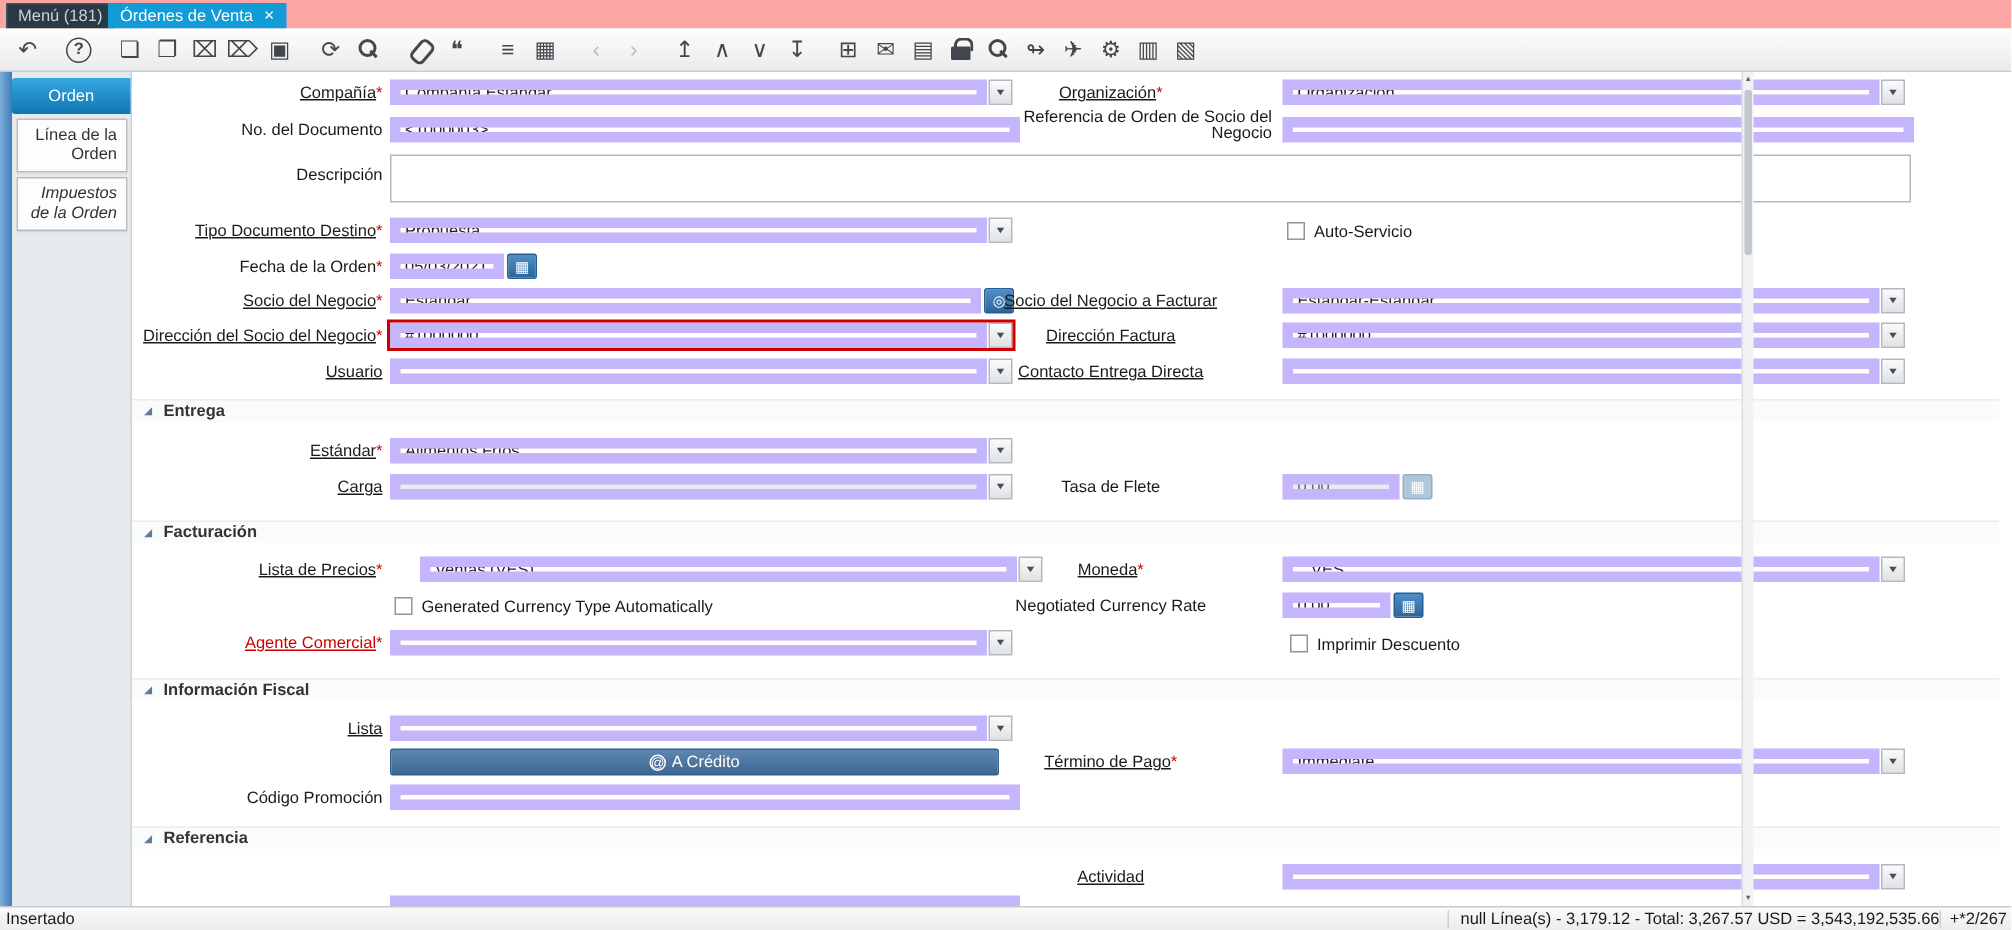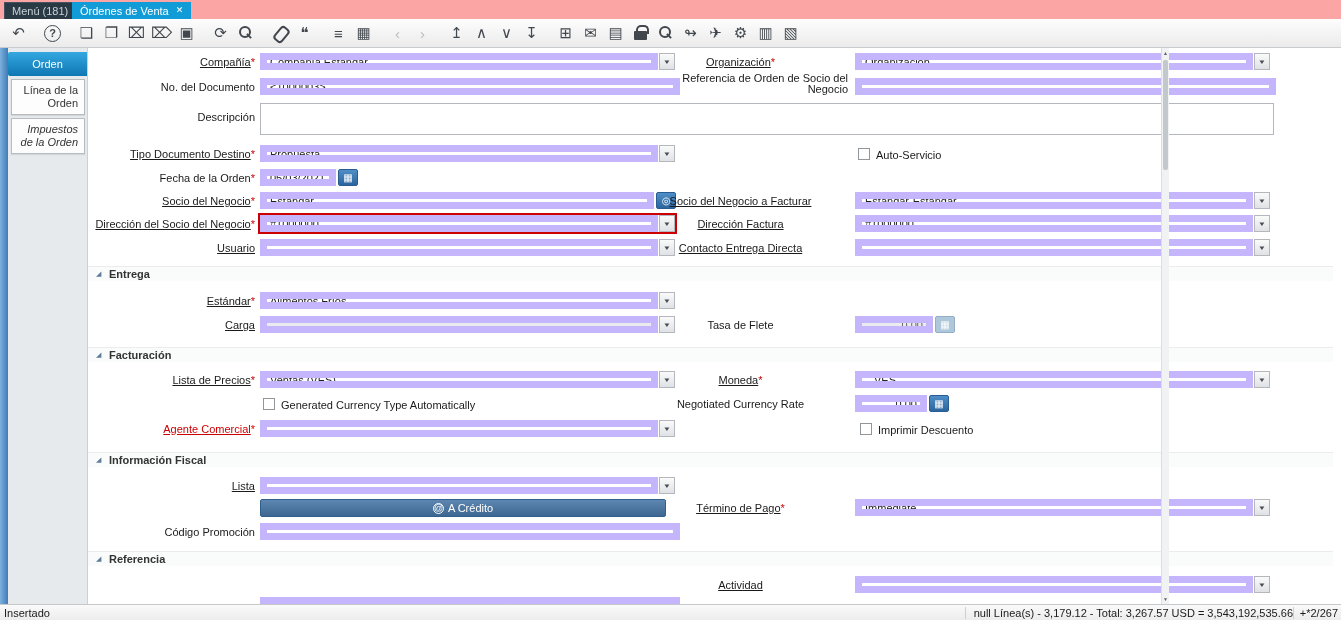--- a/index.html
+++ b/index.html
@@ -37,21 +37,21 @@
 .lbl-r{left:545px;width:215px;text-align:center}
 .lbl-r2{left:560px;width:200px;text-align:right;white-space:normal;line-height:11px;top:-5px}
 .link{text-decoration:underline}
 .req{color:#cc0000}
 .red-lbl{color:#cc0000}
 .fld{position:absolute;top:0}
 .f-l{left:172px}
 .f-r{left:767px}
 .txt{height:17px;border:7px solid #c4b5fd;padding:0 3px;font:11px "Liberation Sans",sans-serif;color:#222;background:#fff}
 .txt.dis,.txt:disabled{background:#e9ebed;color:#666}
-.num{text-align:right}
+.num{text-align:left}
 .combo{display:flex}
 .cbtn{width:16px;height:17px;margin-left:1px;border:1px solid #b4b8be;background:linear-gradient(#fafafa,#dfe2e5);display:flex;align-items:center;justify-content:center;cursor:pointer}
 .cbtn span{font-size:6px;color:#4a4f55;transform:scaleX(1.4)}
 .red-outline{outline:2px solid #cc0000}
 .sqbtn{width:20px;height:17px;margin-left:2px;border:1px solid #275d92;background:linear-gradient(#4f8ec6,#2c659e);color:#fff;display:flex;align-items:center;justify-content:center;font-size:10px;cursor:pointer;border-radius:2px}
 .sqbtn span{font-size:10px}
 .sqbtn.dis{border-color:#93aec5;background:#aec7db;cursor:default}
 .cb{position:absolute;top:3px;width:12px;height:12px;border:1px solid #8f969c;background:#fff;cursor:pointer}
 .cb-lbl{position:absolute;top:4px;white-space:nowrap}
 textarea.ta{position:absolute;left:172px;top:0;width:1014px;height:32px;border:1px solid #b4b8be;font:11px "Liberation Sans",sans-serif;resize:none;padding:2px 3px}
@@ -260,21 +260,21 @@
     </div>
 
     <div class="sect" style="top:299px">
       <span class="tri">◢</span>
       <span class="sect-lbl">Facturación</span>
     </div>
 
     <div class="row" style="top:323px">
       <span class="lbl lbl-l"><span class="link">Lista de Precios</span><span class="req">*</span></span>
       <div class="fld f-l combo">
-        <input class="txt" style="width: 398px;" value="Ventas (VES)">
+        <input class="txt" style="width: 398px; margin-left: 20px;" value="Ventas (VES)">
         <span class="cbtn">
             <span>▼</span>
           </span>
       </div>
       <span class="lbl lbl-r"><span class="link">Moneda</span><span class="req">*</span></span>
       <div class="fld f-r combo">
         <input class="txt" style="width: 398px; padding-left: 12px;" value="VES">
         <span class="cbtn">
             <span>▼</span>
           </span>

